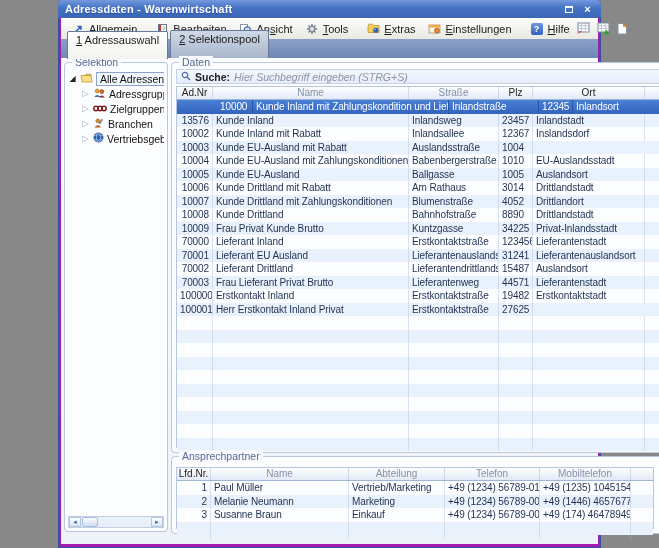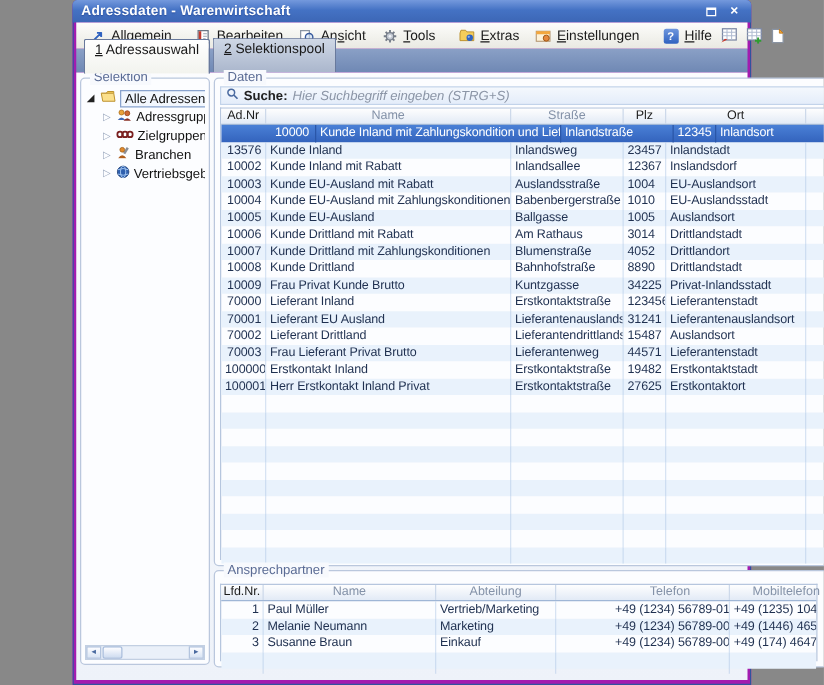--- a/index.html
+++ b/index.html
@@ -99,21 +99,21 @@
   .g-row.sel .c0{text-align:left;}
   .c1{width:196px;flex:0 0 196px;}
   .c2{width:90px;flex:0 0 90px;}
   .c3{width:34px;flex:0 0 34px;}
   .c4{width:112px;flex:0 0 112px;}
   .c5{flex:1;border-right:none !important;}
   
   .k0{width:34px;flex:0 0 34px;text-align:right;}
   .k1{width:138px;flex:0 0 138px;}
   .k2{width:96px;flex:0 0 96px;}
-  .k3{width:95px;flex:0 0 95px;margin-left:44px;}
+  .k3{width:95px;flex:0 0 95px;}
   .k4{width:91px;flex:0 0 91px;}
   .k5{flex:1;border-right:none !important;}
   #kgrid{position:absolute;left:4px;top:10px;bottom:4px;width:478px;border:1px solid #b6c6de;border-bottom:none;}
   
   .rail{position:absolute;top:6px;right:4px;width:22px;bottom:4px;display:flex;flex-direction:column;align-items:center;gap:3px;}
   .rail-btn{width:17px;height:14px;background:linear-gradient(#ffffff,#dde7f5);
     border:1px solid #9fb4d4;border-radius:2px;display:flex;align-items:center;justify-content:center;}
   .rail-glyph{color:#8fa1bd;font-size:7px;line-height:8px;}
   .rail-glyph.plus{font-size:10px;font-weight:bold;}
   .rail-spacer{flex:1;}
@@ -368,21 +368,20 @@
               <span class="gc c2">Inlandsallee</span>
               <span class="gc c3">12367</span>
               <span class="gc c4">Inslandsdorf</span>
               <span class="gc c5"></span>
             </div>
             <div class="g-row alt">
               <span class="gc c0">10003</span>
               <span class="gc c1">Kunde EU-Ausland mit Rabatt</span>
               <span class="gc c2">Auslandsstraße</span>
               <span class="gc c3">1004</span>
-              <span class="gc c4">EU-Auslandsort</span>
               <span class="gc c5"></span>
             </div>
             <div class="g-row">
               <span class="gc c0">10004</span>
               <span class="gc c1">Kunde EU-Ausland mit Zahlungskonditionen</span>
               <span class="gc c2">Babenbergerstraße</span>
               <span class="gc c3">1010</span>
               <span class="gc c4">EU-Auslandsstadt</span>
               <span class="gc c5"></span>
             </div>
@@ -464,21 +463,20 @@
               <span class="gc c2">Erstkontaktstraße</span>
               <span class="gc c3">19482</span>
               <span class="gc c4">Erstkontaktstadt</span>
               <span class="gc c5"></span>
             </div>
             <div class="g-row alt">
               <span class="gc c0">100001</span>
               <span class="gc c1">Herr Erstkontakt Inland Privat</span>
               <span class="gc c2">Erstkontaktstraße</span>
               <span class="gc c3">27625</span>
-              <span class="gc c4">Erstkontaktort</span>
               <span class="gc c5"></span>
             </div>
             <div class="g-row">
               <span class="gc c0"></span>
               <span class="gc c1"></span>
               <span class="gc c2"></span>
               <span class="gc c3"></span>
               <span class="gc c4"></span>
               <span class="gc c5"></span>
             </div>

